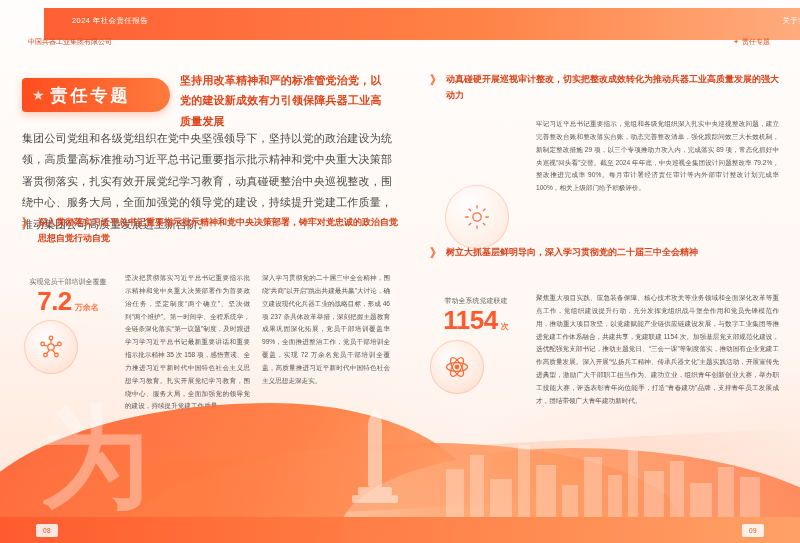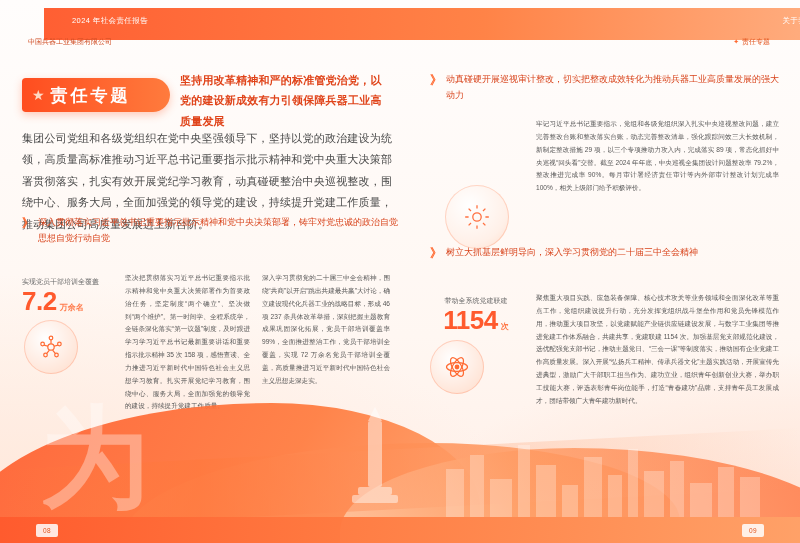--- a/index.html
+++ b/index.html
@@ -93,35 +93,35 @@
   .intro{
     position:absolute;left:22px;top:128px;width:370px;
     font-size:11px;line-height:1.95;color:#4a4a4a;text-align:justify;
   }
 
   
   .sec-head{position:absolute;display:flex;align-items:flex-start;}
   .sec-head .arrows{
     color:#ff6a32;font-size:12px;font-weight:700;line-height:1;margin-right:6px;margin-top:2px;letter-spacing:-2px;
   }
-  .sec-head .sec-txt{font-size:9px;line-height:1.75;color:#d8441c;font-weight:400;}
+  .sec-head .sec-txt{font-size:9px;line-height:1.75;color:#d8441c;font-weight:700;}
 
   #sec-left1{left:22px;top:215px;width:380px;}
   #sec-right1{left:430px;top:72px;width:350px;}
   #sec-right2{left:430px;top:245px;width:350px;}
 
   
   .stat{position:absolute;}
   .stat .lbl{font-size:7px;line-height:1.6;color:#6a6a6a;}
   .stat .num{
     font-size:26px;font-weight:700;color:#ff5a2d;line-height:1.1;letter-spacing:-.5px;
     font-family:"Liberation Sans",sans-serif;
   }
   .stat .num .unit{font-size:8px;font-weight:600;color:#ff7a4a;margin-left:3px;letter-spacing:0;}
-  #stat-left{left:22px;top:276px;width:92px;}
+  #stat-left{left:22px;top:276px;width:92px;text-align:center;}
   #stat-mid{left:430px;top:295px;width:92px;text-align:center;}
 
   .mark{
     position:absolute;width:54px;height:54px;border-radius:50%;
     background:radial-gradient(circle at 40% 35%,#fff 0%,#ffe6d9 70%,#ffd6c2 100%);
     box-shadow:inset 0 0 0 1px rgba(255,140,100,.35);
     display:flex;align-items:center;justify-content:center;
     color:#ff6a32;font-size:24px;
   }
   #mark-left{left:24px;top:320px;}

